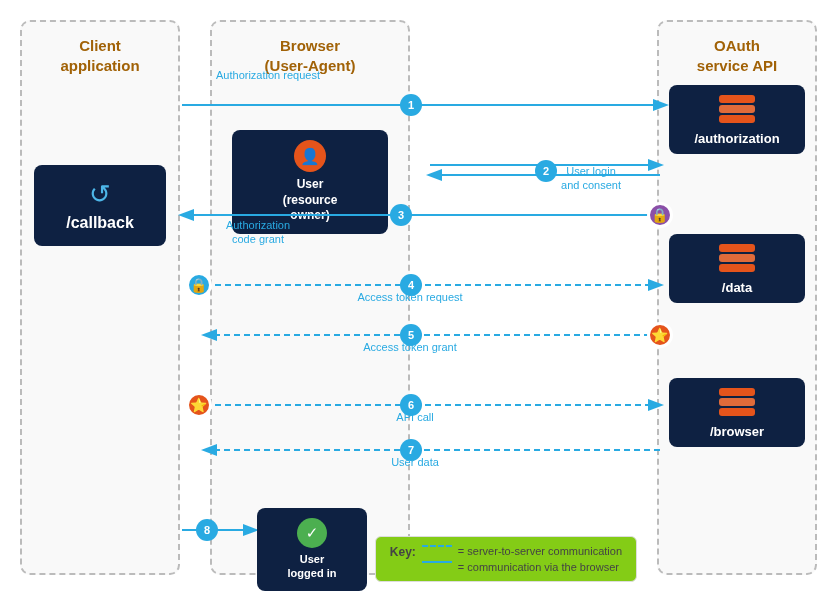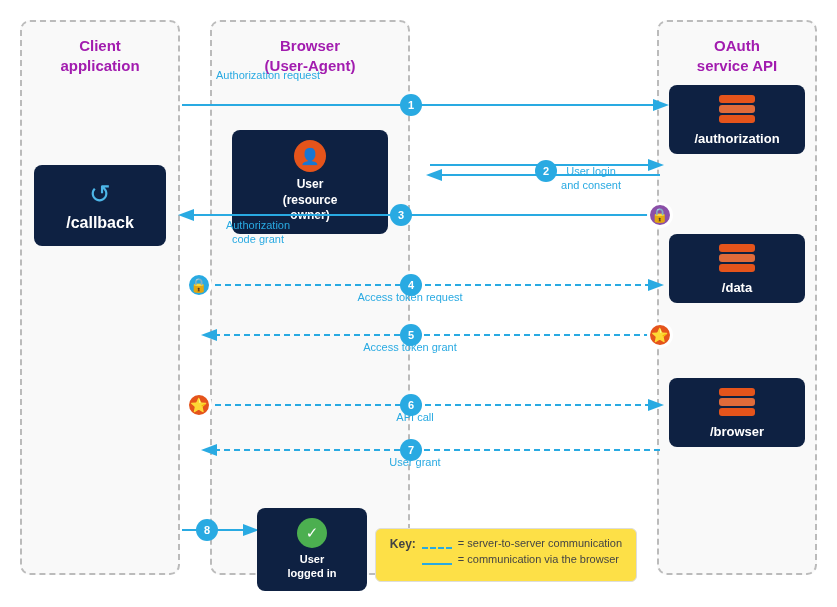--- a/index.html
+++ b/index.html
@@ -46,21 +46,21 @@
       width: 160px;
       height: 555px;
       border: 2px dashed #bbb;
       border-radius: 10px;
       background: #f9f9f9;
     }
     .col-title {
       text-align: center;
       font-weight: 700;
       font-size: 15px;
-      color: #a21caf;
+      color: #a16207;
       padding-top: 14px;
       line-height: 1.3;
     }
     
     .server-box {
       background: #0e2142;
       border-radius: 8px;
       color: #fff;
       text-align: center;
       padding: 10px 6px 8px;
@@ -206,34 +206,34 @@
       border: 3px solid #fff;
     }
     .badge-blue { background: #29aae2; }
     .badge-purple { background: #8b4fa8; }
     .badge-red { background: #e5541b; }
     
     .key-box {
       position: absolute;
       bottom: 25px;
       right: 200px;
-      background: #fde047;
+      background: #84cc16;
       border: 1px solid #ddd;
       border-radius: 6px;
       padding: 8px 14px;
       font-size: 11px;
       color: #444;
     }
     .key-row {
       display: flex;
-      align-items: flex-end;
+      align-items: flex-start;
       gap: 6px;
       margin-bottom: 4px;
     }
-    .key-row:last-child { margin-bottom: 8px; }
+    .key-row:last-child { margin-bottom: 0; }
     .key-line-dash {
       width: 30px;
       border-top: 2px dashed #29aae2;
       display: inline-block;
     }
     .key-line-solid {
       width: 30px;
       border-top: 2px solid #29aae2;
       display: inline-block;
     }
@@ -353,21 +353,21 @@
   </div>
 
   <div class="arrow-label abs" style="left:198px;top:68px;width:140px;">
     <span>Authorization request</span>
   </div>
   <div class="arrow-label abs" style="left:546px;top:164px;width:90px;">User login<br>and consent</div>
   <div class="arrow-label abs" style="left:198px;top:218px;width:120px;">Authorization<br>code grant</div>
   <div class="arrow-label abs" style="left:340px;top:290px;width:140px;"><span>Access token request</span></div>
   <div class="arrow-label abs" style="left:340px;top:340px;width:140px;"><span>Access token grant</span></div>
   <div class="arrow-label abs" style="left:365px;top:410px;width:100px;"><span>API call</span></div>
-  <div class="arrow-label abs" style="left:365px;top:455px;width:100px;"><span>User grant</span></div>
+  <div class="arrow-label abs" style="left:365px;top:455px;width:100px;"><span>User data</span></div>
 
   <div class="badge badge-purple abs" style="left:647px;top:202px;">🔒</div>
 
   <div class="badge badge-blue abs" style="left:186px;top:272px;">🔒</div>
 
   <div class="badge badge-red abs" style="left:647px;top:322px;">⭐</div>
 
   <div class="badge badge-red abs" style="left:186px;top:392px;">⭐</div>
 
   <div class="abs" style="left:257px;top:508px;">

